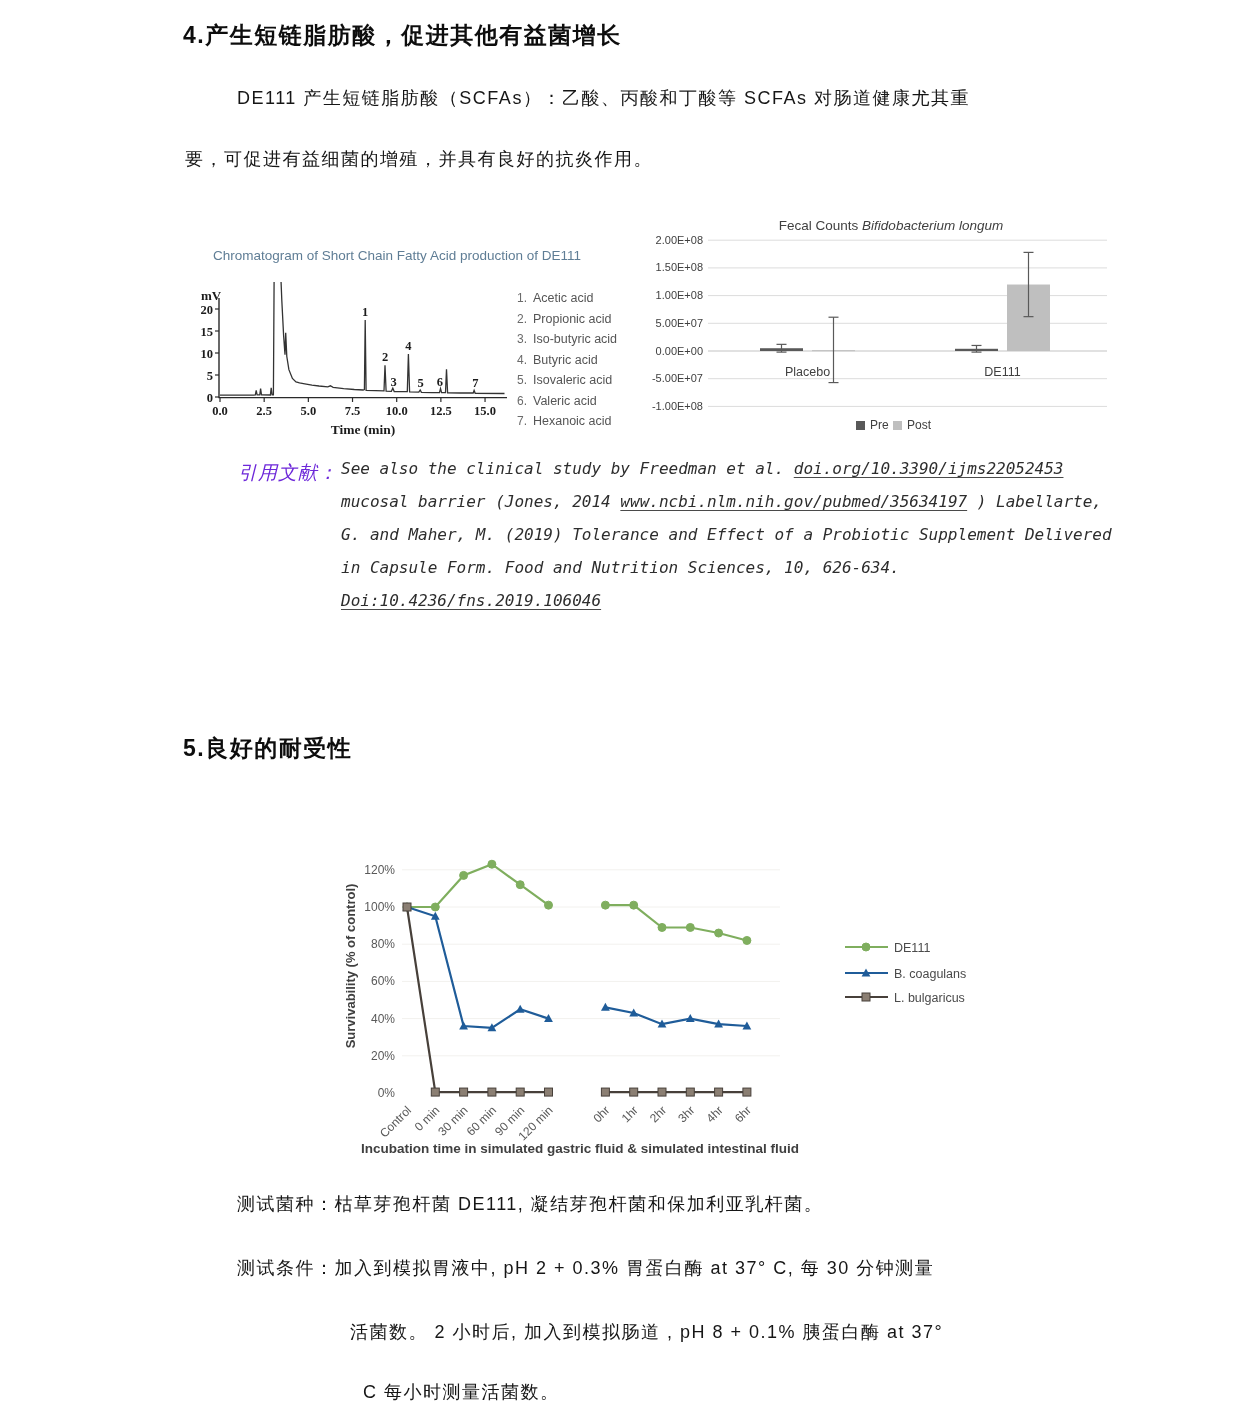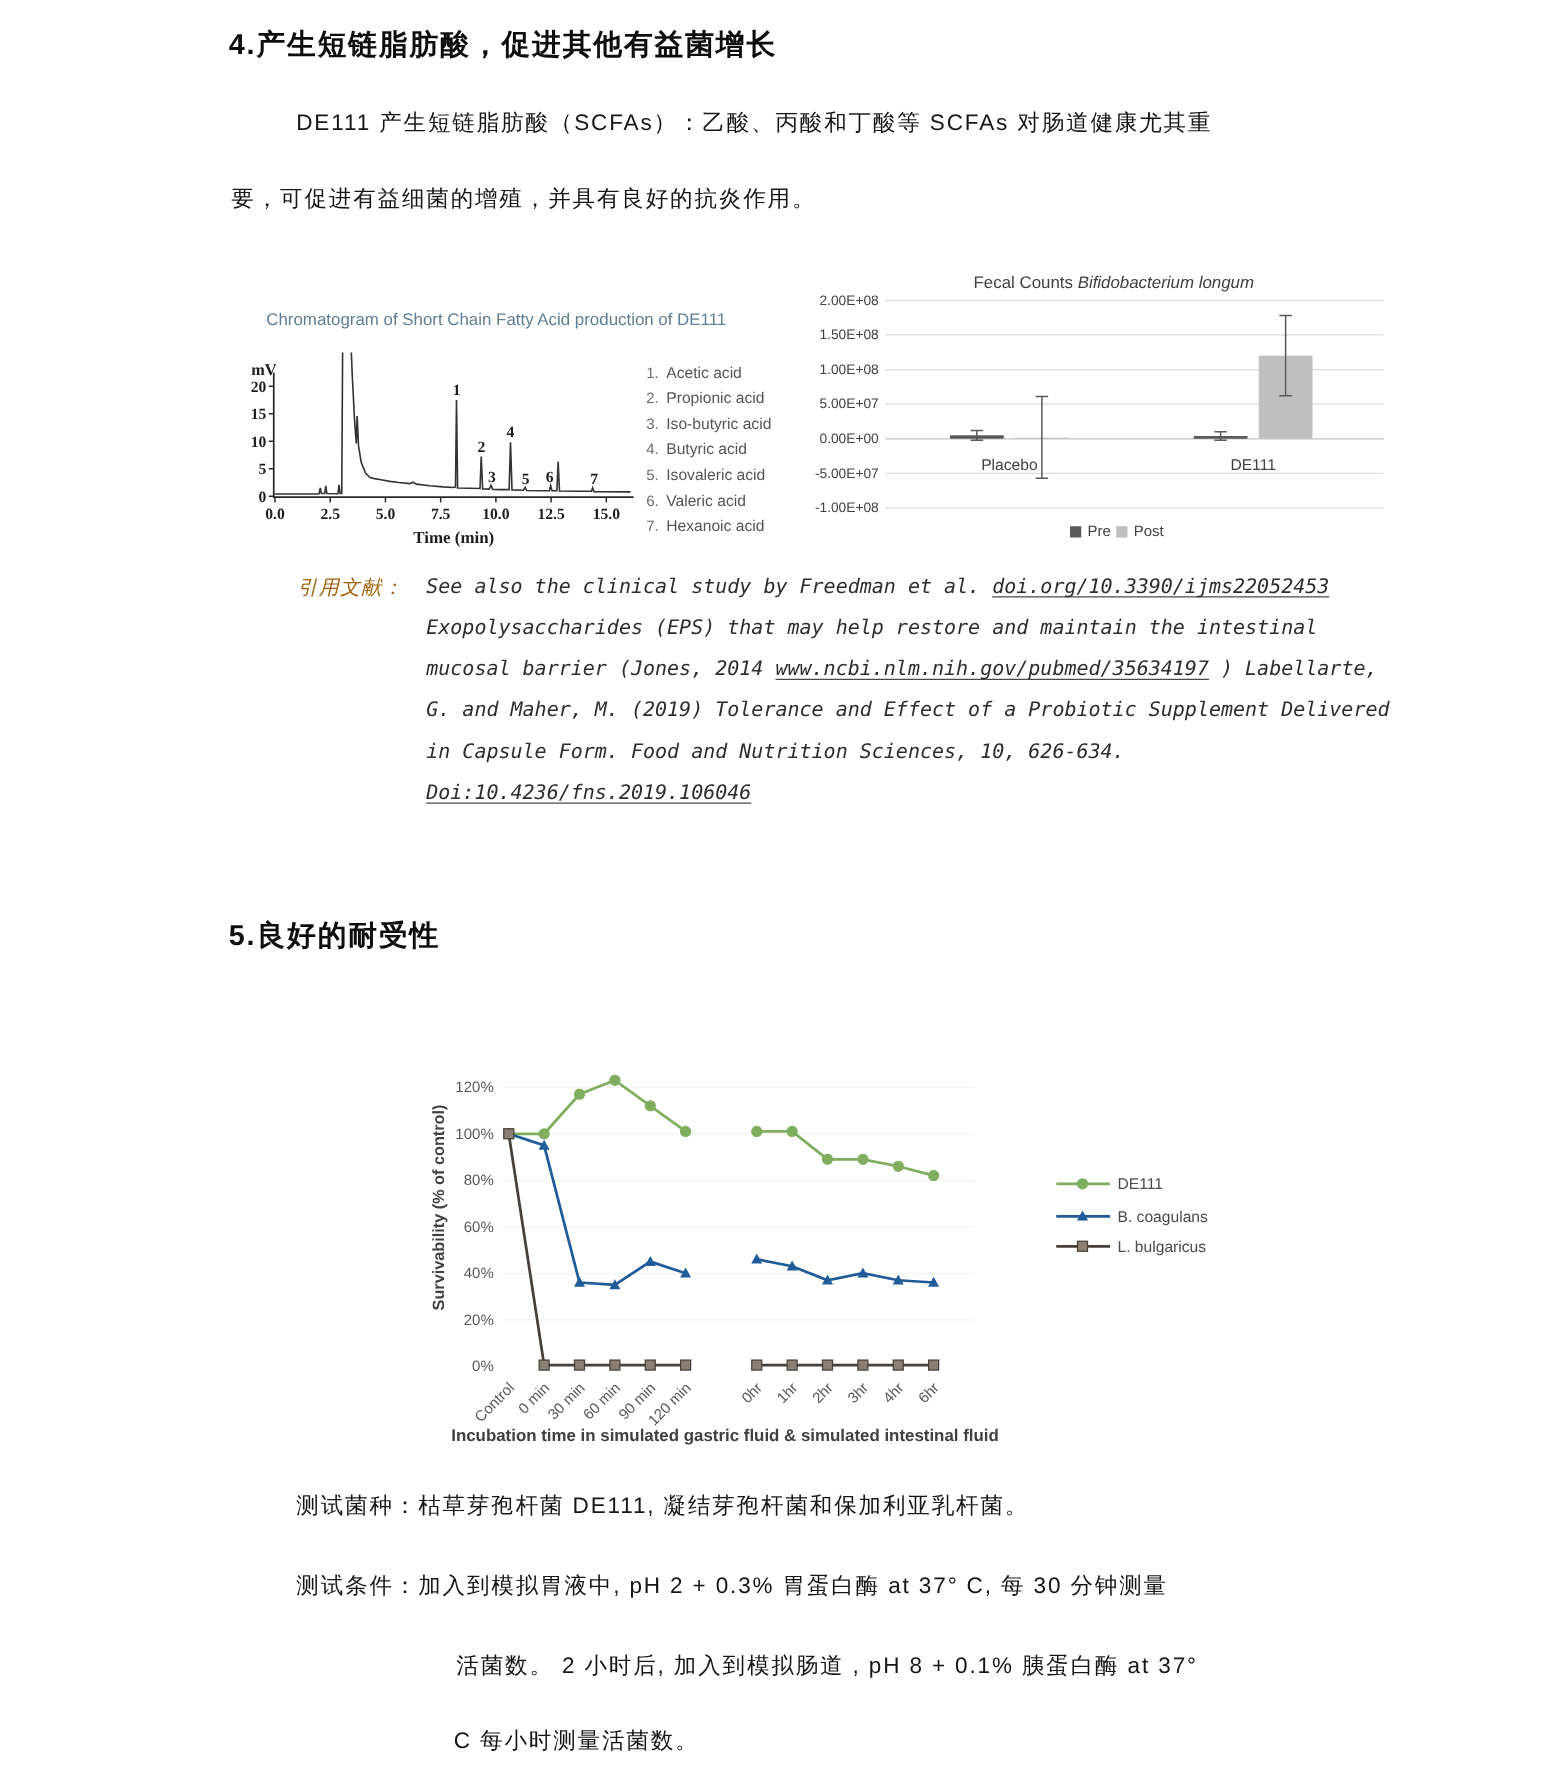--- a/index.html
+++ b/index.html
@@ -1,21 +1,21 @@
 <!DOCTYPE html>
 <html><head>
 <meta charset="utf-8">
 <style>
   html,body{margin:0;padding:0;background:#ffffff;}
   .page{position:relative;width:1240px;height:1415px;background:#ffffff;overflow:hidden;
         font-family:"Liberation Sans","DejaVu Sans",sans-serif;}
   .abs{position:absolute;white-space:nowrap;}
   .h-cn{font-size:23px;font-weight:bold;color:#0d0d0d;letter-spacing:1.5px;}
   .body-cn{font-size:18px;color:#161616;letter-spacing:1.5px;}
-  .cit-label{font-size:16px;font-style:italic;color:#a16207;letter-spacing:1px;}
+  .cit-label{font-size:19px;font-style:italic;color:#6d28d9;letter-spacing:1px;}
   .cit-lines{font-family:"DejaVu Sans Mono",monospace;font-style:italic;font-size:16px;
              line-height:33px;color:#2d2d2d;}
   .cit-line{white-space:nowrap;}
   .cit-link{text-decoration:underline;text-underline-offset:3px;text-decoration-color:#4a4a4a;text-align:center;}
   svg text{font-family:"Liberation Sans","DejaVu Sans",sans-serif;}
   svg text.serifb{font-family:"Liberation Serif","DejaVu Serif",serif;font-weight:bold;}
   figure{margin:0;}
 </style>
 </head>
 <body>
@@ -125,21 +125,20 @@
         <rect x="211" y="216" width="9" height="9" fill="#595959"></rect>
         <text x="225" y="224" font-size="12px" fill="#404040">Pre</text>
         <rect x="248" y="216" width="9" height="9" fill="#bfbfbf"></rect>
         <text x="262" y="224" font-size="12px" fill="#404040">Post</text>
       </svg>
   </figure>
 
   <div class="abs cit-label" style="left:238px;top:460px;">引用文献：</div>
   <div class="abs cit-lines" id="citation-lines" style="left:341px;top:452px;width:820px;">
       <div class="cit-line"><span>See also the clinical study by Freedman et al. </span><span class="cit-link">doi.org/10.3390/ijms22052453</span></div>
-      <div class="cit-line"><span>Exopolysaccharides (EPS) that may help restore and maintain the intestinal</span></div>
       <div class="cit-line"><span>mucosal barrier (Jones, 2014 </span><span class="cit-link">www.ncbi.nlm.nih.gov/pubmed/35634197</span><span> ) Labellarte,</span></div>
       <div class="cit-line"><span>G. and Maher, M. (2019) Tolerance and Effect of a Probiotic Supplement Delivered</span></div>
       <div class="cit-line"><span>in Capsule Form. Food and Nutrition Sciences, 10, 626-634.</span></div>
       <div class="cit-line"><span class="cit-link">Doi:10.4236/fns.2019.106046</span></div>
     </div>
 
   <div class="abs h-cn" style="left:183px;top:733px;">5.良好的耐受性</div>
 
 
   <figure class="abs" style="left:340px;top:845px;width:670px;height:325px;">
@@ -226,16 +225,16 @@
         <path d="M526,123.4 L530.4,131.4 L521.6,131.4 Z" fill="#1f5c99"></path>
         <text x="554" y="132.5" font-size="12.5px" fill="#4a4a4a">B. coagulans</text>
         <line x1="505" y1="152" x2="548" y2="152" stroke="#47403a" stroke-width="2.2"></line>
         <rect x="522" y="148" width="8" height="8" fill="#8b7f73" stroke="#47403a" stroke-width="1"></rect>
         <text x="554" y="156.5" font-size="12.5px" fill="#4a4a4a">L. bulgaricus</text>
       </svg>
   </figure>
 
   <div class="abs body-cn" style="left:237px;top:1192px;">测试菌种：枯草芽孢杆菌 DE111, 凝结芽孢杆菌和保加利亚乳杆菌。</div>
   <div class="abs body-cn" style="left:237px;top:1256px;">测试条件：加入到模拟胃液中, pH 2 + 0.3% 胃蛋白酶 at 37° C, 每 30 分钟测量</div>
-  <div class="abs body-cn" style="left:365px;top:1320px;">活菌数。 2 小时后, 加入到模拟肠道 , pH 8 + 0.1% 胰蛋白酶 at 37°</div>
+  <div class="abs body-cn" style="left:350px;top:1320px;">活菌数。 2 小时后, 加入到模拟肠道 , pH 8 + 0.1% 胰蛋白酶 at 37°</div>
   <div class="abs body-cn" style="left:363px;top:1380px;">C 每小时测量活菌数。</div>
 
 </div>
 
 </body></html>

